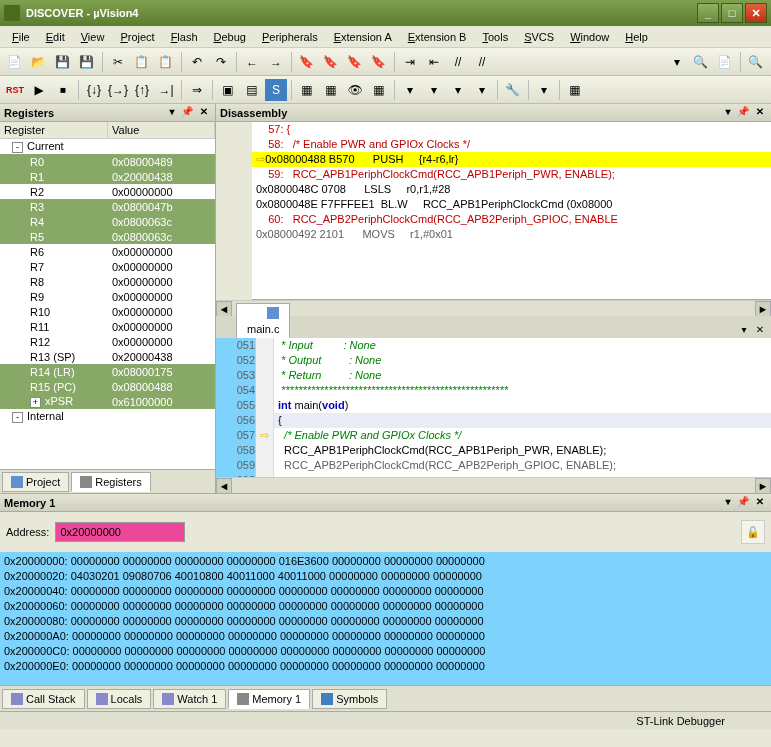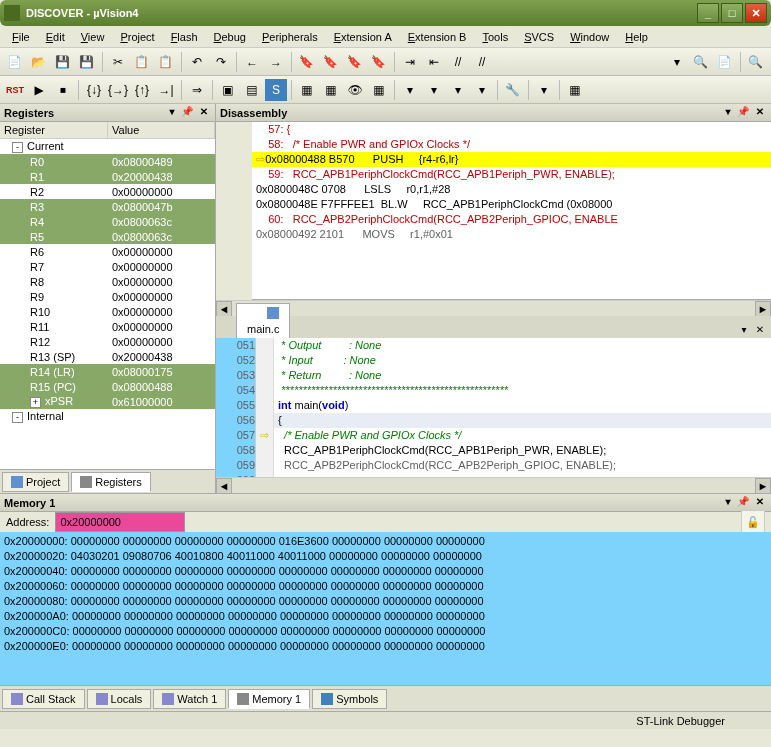--- a/index.html
+++ b/index.html
@@ -1,19 +1,19 @@
 <!DOCTYPE html>
 <html><head>
 <meta charset="utf-8">
 <style>
 * { margin: 0; padding: 0; box-sizing: border-box; font-family: Tahoma, sans-serif; font-size: 11px; }
 body { background: #e8e8d8; width: 771px; height: 747px; overflow: hidden; position: relative; }
 
 
-.titlebar { height: 26px; background: linear-gradient(#7fa04f, #5a7d2e); display: flex; align-items: center; padding: 0 4px; color: white; font-weight: bold; border-radius: 6px; }
+.titlebar { height: 26px; background: linear-gradient(#7fa04f, #5a7d2e); display: flex; align-items: center; padding: 0 4px; color: white; font-weight: bold; }
 .titlebar-icon { width: 16px; height: 16px; background: #4a6b1f; margin-right: 6px; }
 .titlebar-text { flex: 1; }
 .winbtns { display: flex; gap: 2px; }
 .winbtn { width: 22px; height: 20px; border: 1px solid #3d5c1a; background: linear-gradient(#8fb060, #6a8d3e); display: flex; align-items: center; justify-content: center; cursor: pointer; color: white; font-weight: bold; }
 .winbtn.close { background: linear-gradient(#e06040, #c03010); }
 
 
 .menubar { height: 22px; background: #e8e8d8; display: flex; align-items: center; padding: 0 4px; border-bottom: 1px solid #ccc; }
 .menuitem { padding: 2px 8px; cursor: pointer; }
 .menuitem u { text-decoration: underline; }
@@ -71,21 +71,21 @@
 .gutter { width: 40px; background: #7dd3fc; border-right: 1px solid #ccc; text-align: right; color: #606060; }
 .gutter-marks { width: 18px; background: #f0f0f0; border-right: 1px solid #ddd; }
 .src-lines { flex: 1; overflow: hidden; }
 .src-line { height: 15px; line-height: 15px; white-space: pre; padding-left: 4px; }
 .src-line.cur { background: #e8ecf4; }
 .gut-line { height: 15px; line-height: 15px; }
 .src-arrow { color: #e0c000; }
 
 
 .memory-panel { height: 218px; border-top: 1px solid #aaa; background: #e8e8d8; display: flex; flex-direction: column; }
-.mem-addr-bar { height: 20px; display: flex; align-items: center; padding: 4px 6px; gap: 6px; }
+.mem-addr-bar { height: 40px; display: flex; align-items: center; padding: 4px 6px; gap: 6px; }
 .mem-addr-input { width: 130px; height: 20px; border: 1px solid #999; padding: 0 4px; background: #ec4899; }
 .mem-lock { margin-left: auto; width: 24px; height: 24px; border: 1px solid #ccc; text-align: center; line-height: 22px; cursor: pointer; background: #f4f4e8; }
 .mem-body { flex: 1; background: #7dd3fc; font-family: "Courier New", monospace; font-size: 12px; overflow: auto; padding: 2px 4px; }
 .mem-row { white-space: pre; height: 15px; line-height: 15px; }
 .mem-addr { color: #000; }
 
 
 .bbtabs { height: 26px; background: #e0e0d0; border-top: 1px solid #aaa; display: flex; align-items: center; padding: 0 2px; }
 
 
@@ -352,22 +352,22 @@
           <div class="gut-line" style="text-align: center;"></div>
           <div class="gut-line" style="text-align: center;"></div>
           <div class="gut-line" style="text-align: center;"></div>
           <div class="gut-line" style="text-align: center;"></div>
           <div class="gut-line src-arrow" style="text-align: center;">⇨</div>
           <div class="gut-line" style="text-align: center;"></div>
           <div class="gut-line" style="text-align: center;"></div>
           <div class="gut-line" style="text-align: center;"></div>
         </div>
       <div class="src-lines" id="src-lines">
+          <div class="src-line"><span class="cm"> * Input          : None</span></div>
           <div class="src-line"><span class="cm"> * Output         : None</span></div>
-          <div class="src-line"><span class="cm"> * Input          : None</span></div>
           <div class="src-line"><span class="cm"> * Return         : None</span></div>
           <div class="src-line"><span class="cm"> *****************************************************</span></div>
           <div class="src-line"><span class="kw">int</span> main(<span class="kw">void</span>)</div>
           <div class="src-line cur">{</div>
           <div class="src-line"><span class="cm">  /* Enable PWR and GPIOx Clocks */</span></div>
           <div class="src-line">  RCC_APB1PeriphClockCmd(RCC_APB1Periph_PWR, ENABLE);</div>
           <div class="src-line"><span class="c-gray">  RCC_APB2PeriphClockCmd(RCC_APB2Periph_GPIOC, ENABLE);</span></div>
         </div>
     </div>
     <div class="scrollbar-h">

